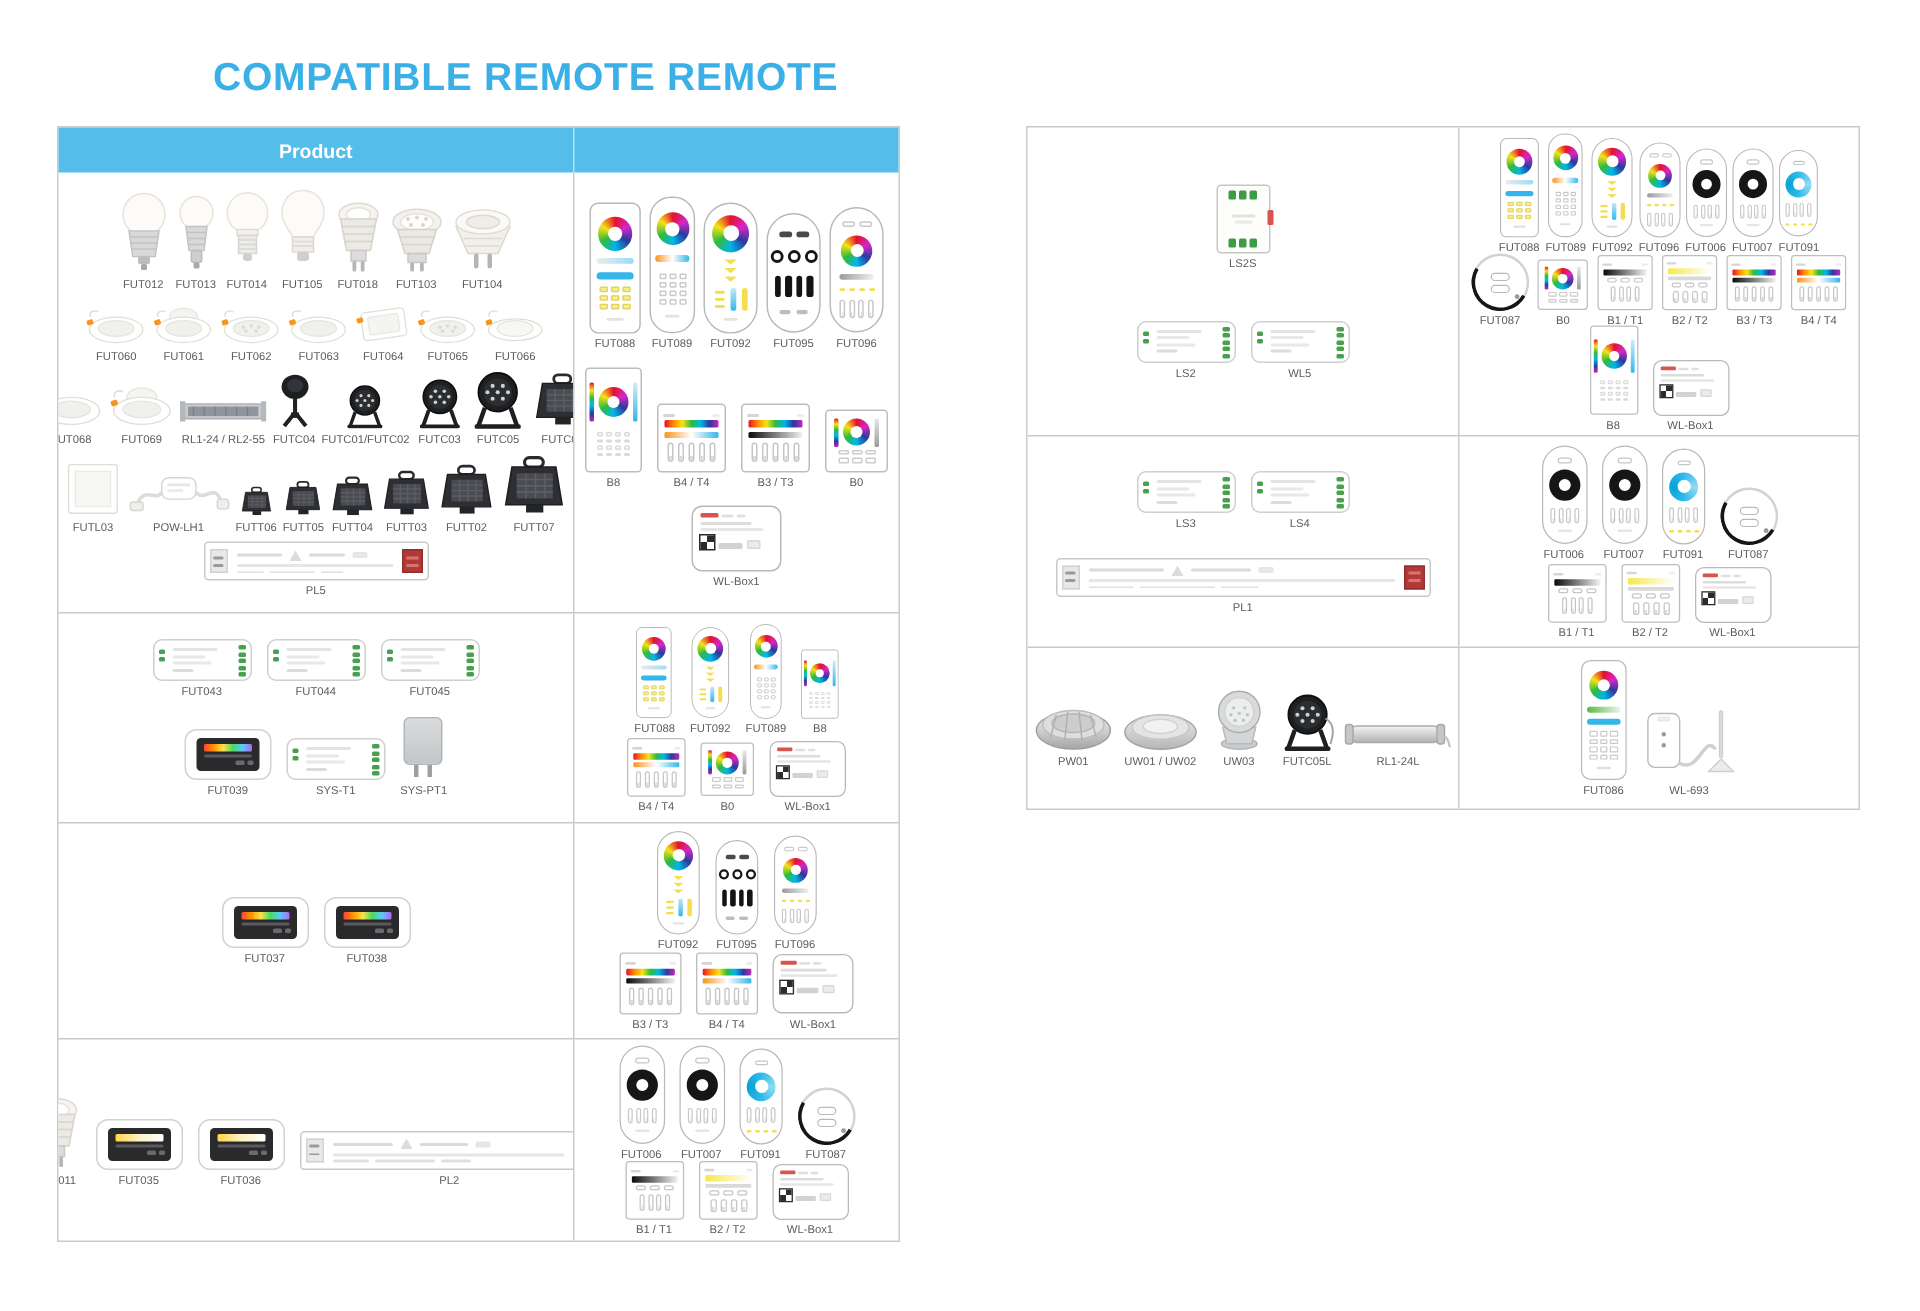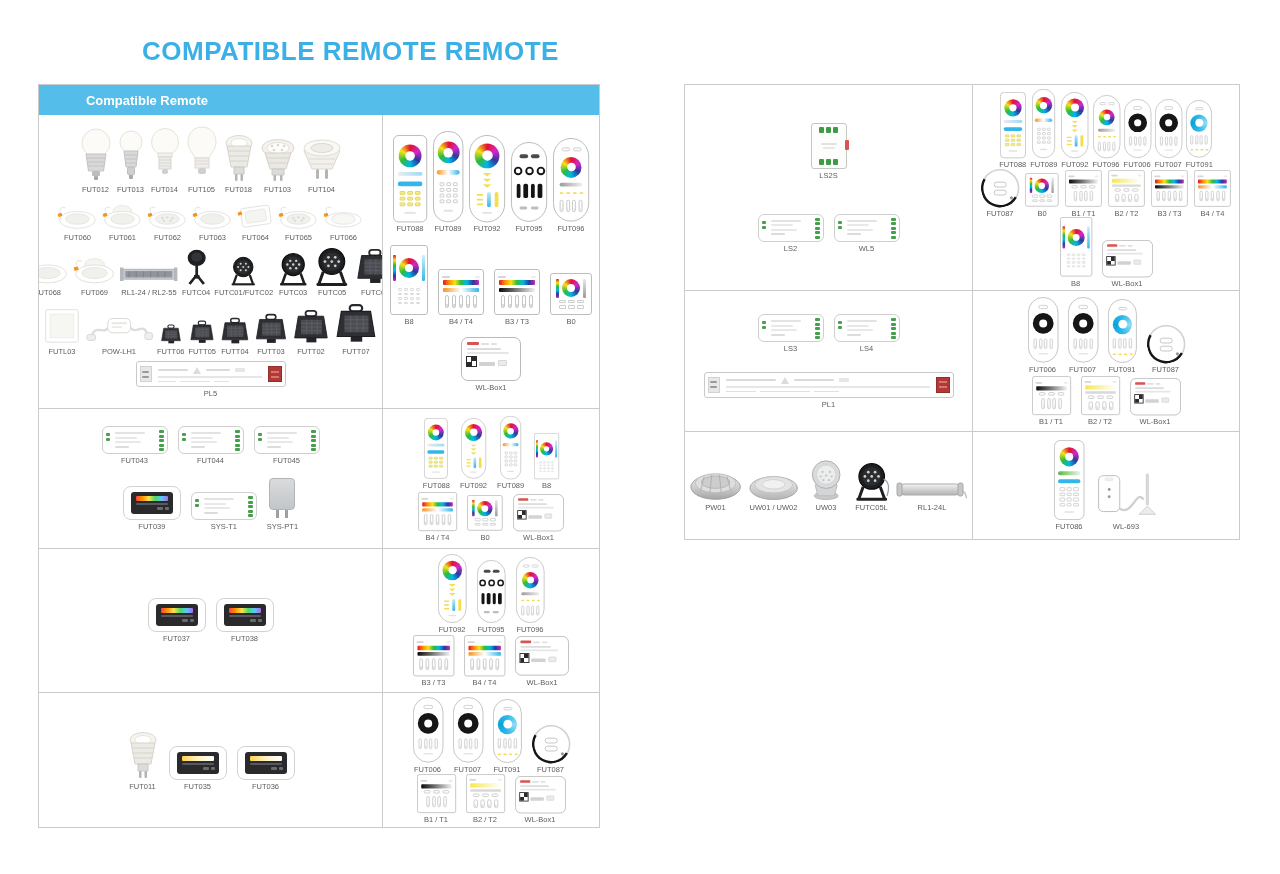--- a/index.html
+++ b/index.html
@@ -21,21 +21,21 @@
   .item{display:flex;flex-direction:column;align-items:center}
   .lbl{font-size:7.5px;color:#5d5d5d;margin-top:3px;white-space:nowrap;line-height:1}
   .ic{display:flex;line-height:0}
 </style>
 </head>
 <body>
 
 <div id="title">COMPATIBLE REMOTE REMOTE</div>
 <div id="left-table" class="tbl" style="left:38px;top:84px;width:562px">
     <div class="thead">
-      <div class="th" style="width:216px">Compatible Remote</div>
+      <div class="th first" style="width:344px">Product</div>
     </div>
     <div class="row" style="height:293px">
       <div class="cell pc" style="width:344px">
         <div class="line" style="gap:4px">
           <div class="item">
             <div class="ic">
               <svg width="34" height="56" viewBox="0 0 34 56">
                 <circle cx="17" cy="16" r="14" fill="#fcfbf8" stroke="#e7e3db"></circle>
                 <path d="M7 27 h20 l-2.5 17 h-15 Z" fill="#d9d9d9" stroke="#c3c3c3"></path>
                 <path d="M7.8 31 h18.4 M8.4 35 h17.2 M9 39 h16" stroke="#c3c3c3"></path>
@@ -1408,20 +1408,46 @@
                   <div style="width:32px;height:2px;background:#5a5a5e;border-radius:1px;flex:none"></div>
                   <div style="display:flex;gap:2px;align-self:flex-end;margin-right:4px">
                     <div style="width:6px;height:3px;background:#6a6a6e;border-radius:1px;flex:none"></div>
                     <div style="width:4px;height:3px;background:#6a6a6e;border-radius:1px;flex:none"></div>
                   </div>
                 </div>
               </div>
             </div>
             <div class="lbl">FUT036</div>
           </div>
+          <div class="item">
+            <div class="ic">
+              <div style="width:200px;height:26px;background:#fff;border:1px solid #c9c9c9;border-radius:3px;display:flex;align-items:center;padding:0 3px;gap:6px">
+<div style="width:12px;height:16px;background:#e8e8e8;border:1px solid #d2d2d2;display:flex;flex-direction:column;justify-content:space-evenly;align-items:center;flex:none">
+                  <div style="width:7px;height:1.5px;background:#9a9a9a;border-radius:1px;flex:none"></div>
+                  <div style="width:7px;height:1.5px;background:#9a9a9a;border-radius:1px;flex:none"></div>
+                </div>
+<div style="flex:1;display:flex;flex-direction:column;gap:2.5px;justify-content:center">
+<div style="display:flex;gap:5px;align-items:center">
+                    <div style="width:40px;height:2px;background:#dadada;border-radius:1px;flex:none"></div>
+                    <div style="width:0;height:0;border-left:4px solid transparent;border-right:4px solid transparent;border-bottom:7px solid #dcdcdc"></div>
+                    <div style="width:32px;height:2px;background:#dadada;border-radius:1px;flex:none"></div>
+                    <div style="width:10px;height:4px;background:#e6e6e6;border-radius:1px;flex:none"></div>
+                  </div>
+<div style="height:2px;background:#e6e6e6"></div>
+<div style="display:flex;gap:4px">
+                    <div style="width:24px;height:1.5px;background:#e0e0e0;border-radius:1px;flex:none"></div>
+                    <div style="width:40px;height:1.5px;background:#e0e0e0;border-radius:1px;flex:none"></div>
+                    <div style="width:20px;height:1.5px;background:#e0e0e0;border-radius:1px;flex:none"></div>
+                  </div>
+                </div>
+<div style="width:14px;height:16px;background:#b23a36;border:1px solid #8f2e2c;display:flex;flex-direction:column;justify-content:space-evenly;flex:none"></div>
+              </div>
+            </div>
+            <div class="lbl">PL2</div>
+          </div>
         </div>
       </div>
       <div class="cell" style="width:216px">
         <div class="line" style="gap:10px">
           <div class="item">
             <div class="ic" style="width:30px;height:66px">
               <div style="transform:scale(0.8);transform-origin:top left">
                 <div style="width:38px;height:82px;background:#fff;border:1px solid #b8b8b8;border-radius:19px;display:flex;flex-direction:column;align-items:center;justify-content:space-evenly;padding:3px 0">
                   <div style="display:flex;gap:2px;align-items:center;justify-content:center">
                     <div style="width:12px;height:5px;background:#fff;border-radius:2.5px;border:1px solid #c6c6c6;flex:none"></div>

